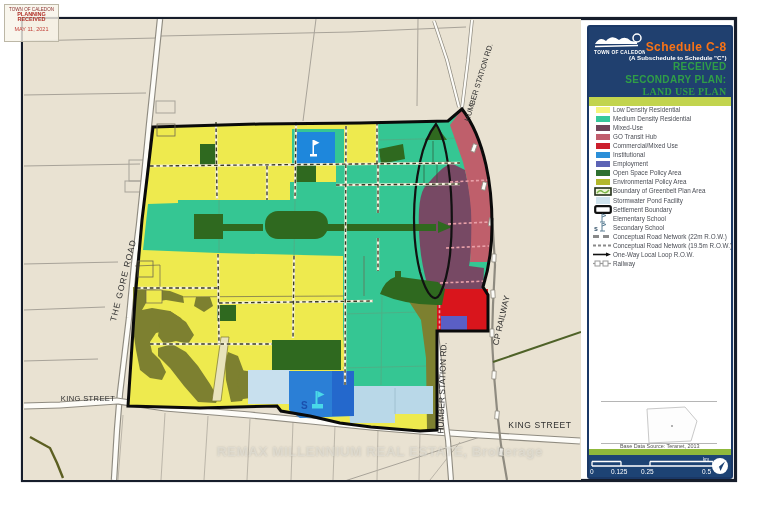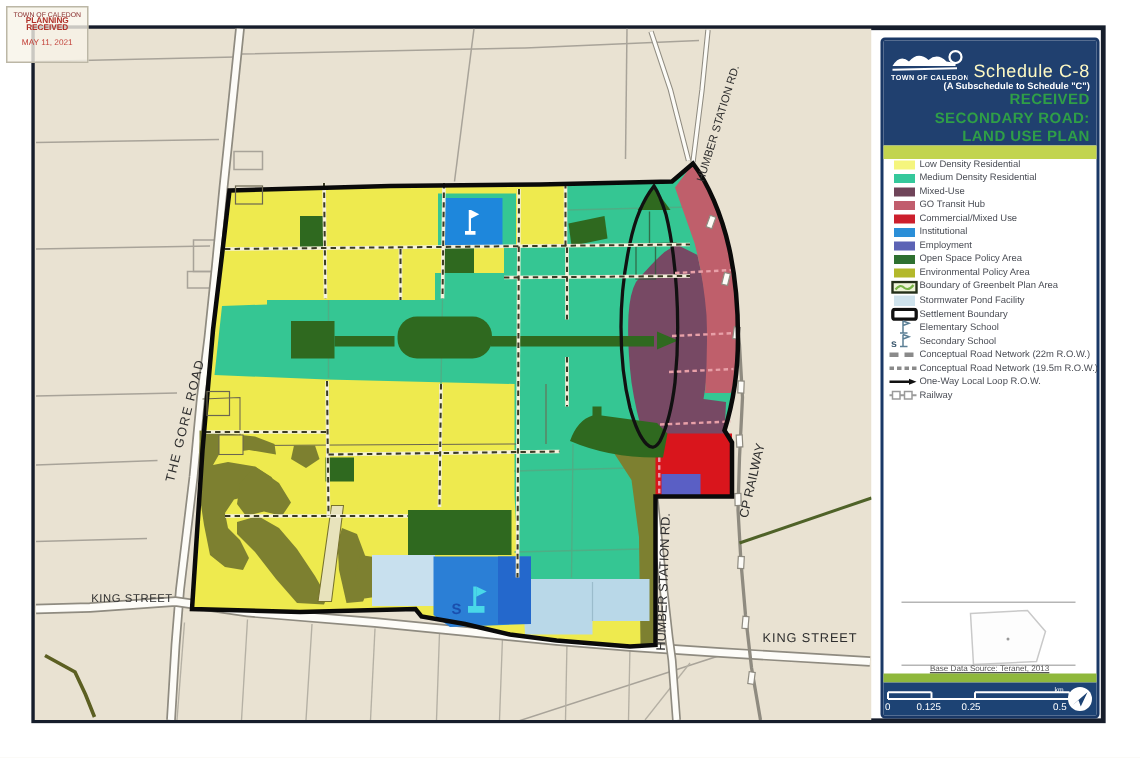--- a/index.html
+++ b/index.html
@@ -216,41 +216,42 @@
 <text x="0" y="0" transform="translate(126,281) rotate(-76)" text-anchor="middle" font-size="8.5" letter-spacing="1">THE GORE ROAD</text>
 <text x="88" y="401" text-anchor="middle" font-size="7.5" letter-spacing="0.4">KING STREET</text>
 <text x="540" y="428" text-anchor="middle" font-size="8.5" letter-spacing="0.6">KING STREET</text>
 <text x="0" y="0" transform="translate(481,83) rotate(-73)" text-anchor="middle" font-size="7.5">HUMBER STATION RD.</text>
 <text x="0" y="0" transform="translate(445,388) rotate(-88)" text-anchor="middle" font-size="8.5">HUMBER STATION RD.</text>
 <text x="0" y="0" transform="translate(504,321) rotate(-77)" text-anchor="middle" font-size="8.5">CP RAILWAY</text>
 </g>
 </g>
 </svg>
 
+<div class="abs" style="left:205px;top:444px;width:350px;text-align:center;font-size:13.5px;font-weight:bold;color:rgba(233,231,223,0.55);letter-spacing:0.5px;text-shadow:0 0 2px rgba(120,118,110,0.35);">REMAX MILLENNIUM REAL ESTATE, Brokerage</div>
 
 <div class="abs" style="left:4px;top:4px;width:53px;height:36px;background:rgba(248,244,232,0.8);border:1px solid #bcb7a6;text-align:center;">
 <div style="font-size:4.6px;color:#8a3030;margin-top:2px;">TOWN OF CALEDON</div>
 <div style="font-size:5.5px;font-weight:bold;color:#b03028;margin-top:0px;line-height:4.5px;">PLANNING</div>
 <div style="font-size:5.5px;font-weight:bold;color:#b03028;line-height:4.5px;">RECEIVED</div>
 <div style="font-size:5.5px;color:#c24038;margin-top:5px;">MAY 11, 2021</div>
 </div>
 
 <div class="abs" style="left:587px;top:25px;width:141.5px;height:450px;border:2.5px solid #1a3866;border-radius:3px;background:#fff;">
  <div class="abs" style="left:0;top:0;width:141.5px;height:70px;background:#20406f;">
   <svg class="abs" style="left:4px;top:4px;" width="52" height="26" viewBox="0 0 52 26">
    <path d="M2,13 Q7,5 13,10 Q19,3 26,9 Q32,4 38,10 L44,11 L44,13 Z" fill="#fff"></path>
    <path d="M2,15.5 L45,14.5" stroke="#fff" stroke-width="1.4" fill="none"></path>
    <circle cx="44" cy="7" r="4" stroke="#fff" stroke-width="1.5" fill="none"></circle>
    <text x="1" y="22.5" fill="#fff" font-size="4.8" font-weight="bold" letter-spacing="0.3">TOWN OF CALEDON</text>
   </svg>
-  <div class="abs" style="right:4px;top:13px;font-size:12px;font-weight:normal;color:#fef9c3;letter-spacing:0.4px;">Schedule C-8</div>
+  <div class="abs" style="right:4px;top:13px;font-size:12px;font-weight:bold;color:#f97316;letter-spacing:0.4px;">Schedule C-8</div>
   <div class="abs" style="right:4px;top:26.5px;font-size:6.2px;font-weight:bold;color:#fff;">(A Subschedule to Schedule "C")</div>
   <div class="abs" style="right:4px;top:34px;font-size:10px;font-weight:bold;color:#2f9e47;letter-spacing:0.3px;">RECEIVED</div>
-  <div class="abs" style="right:4px;top:46.5px;font-size:10px;font-weight:bold;color:#2f9e47;letter-spacing:0.3px;">SECONDARY ROAD:</div>
-  <div class="abs" style="right:4px;top:58.5px;font-size:10px;font-weight:bold;color:#2f9e47;letter-spacing:0.3px;">LAND USE PLAN</div>
+  <div class="abs" style="right:4px;top:46.5px;font-size:10px;font-weight:bold;color:#2f9e47;letter-spacing:0.3px;">SECONDARY PLAN:</div>
+  <div class="abs" style="right:4px;top:58.5px;font-size:10px;font-weight:bold;color:#2f9e47;letter-spacing:0.3px;font-family:Liberation Serif, serif;">LAND USE PLAN</div>
  </div>
  <div class="abs" style="left:0;top:70px;width:141.5px;height:9px;background:#c2d44e;"></div>
 
  <div class="abs" style="left:0;top:76.5px;width:141.5px;height:195px;font-size:6.3px;color:#4a4d55;">
 <div class="abs" style="left:0;top:2.0px;width:139px;height:9px;">
           <span class="abs" style="left:6.5px;top:1px;width:14.5px;height:6.5px;background:#f5f57d;"></span>
           <span class="abs" style="left:24px;top:0.5px;white-space:nowrap;">Low Density Residential</span>
         </div>
 <div class="abs" style="left:0;top:11.05px;width:139px;height:9px;">
           <span class="abs" style="left:6.5px;top:1px;width:14.5px;height:6.5px;background:#35c89b;"></span>

